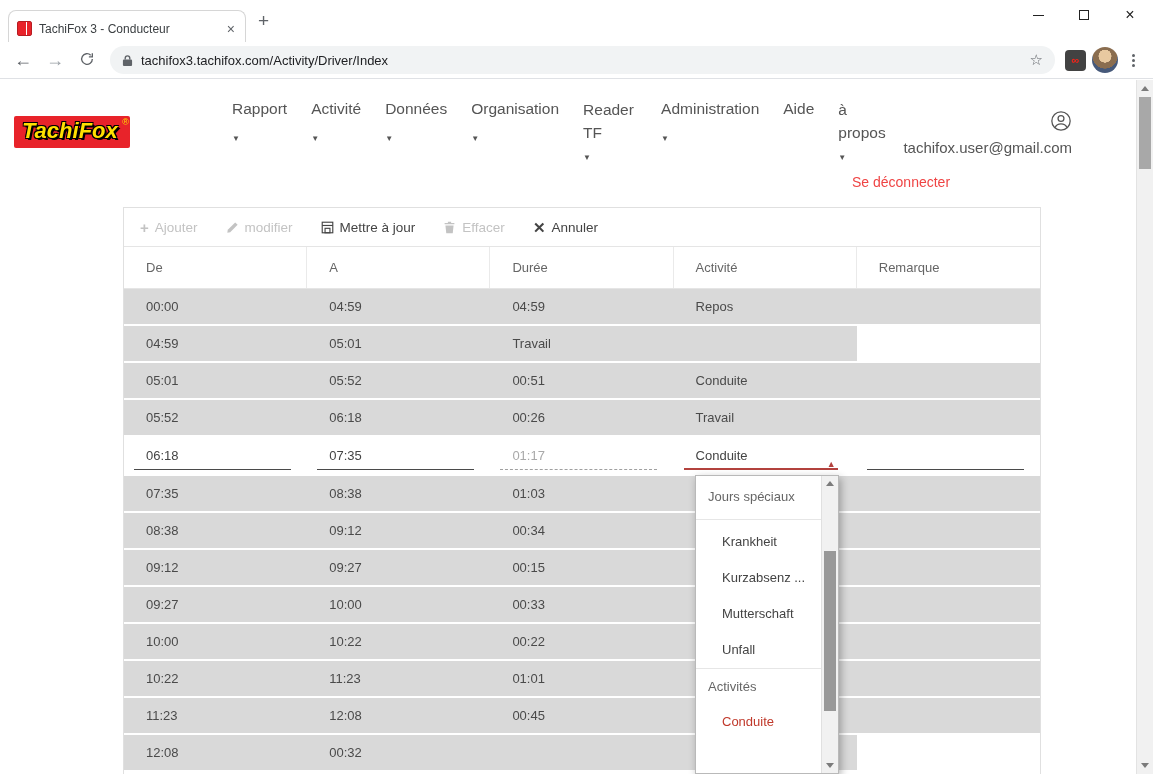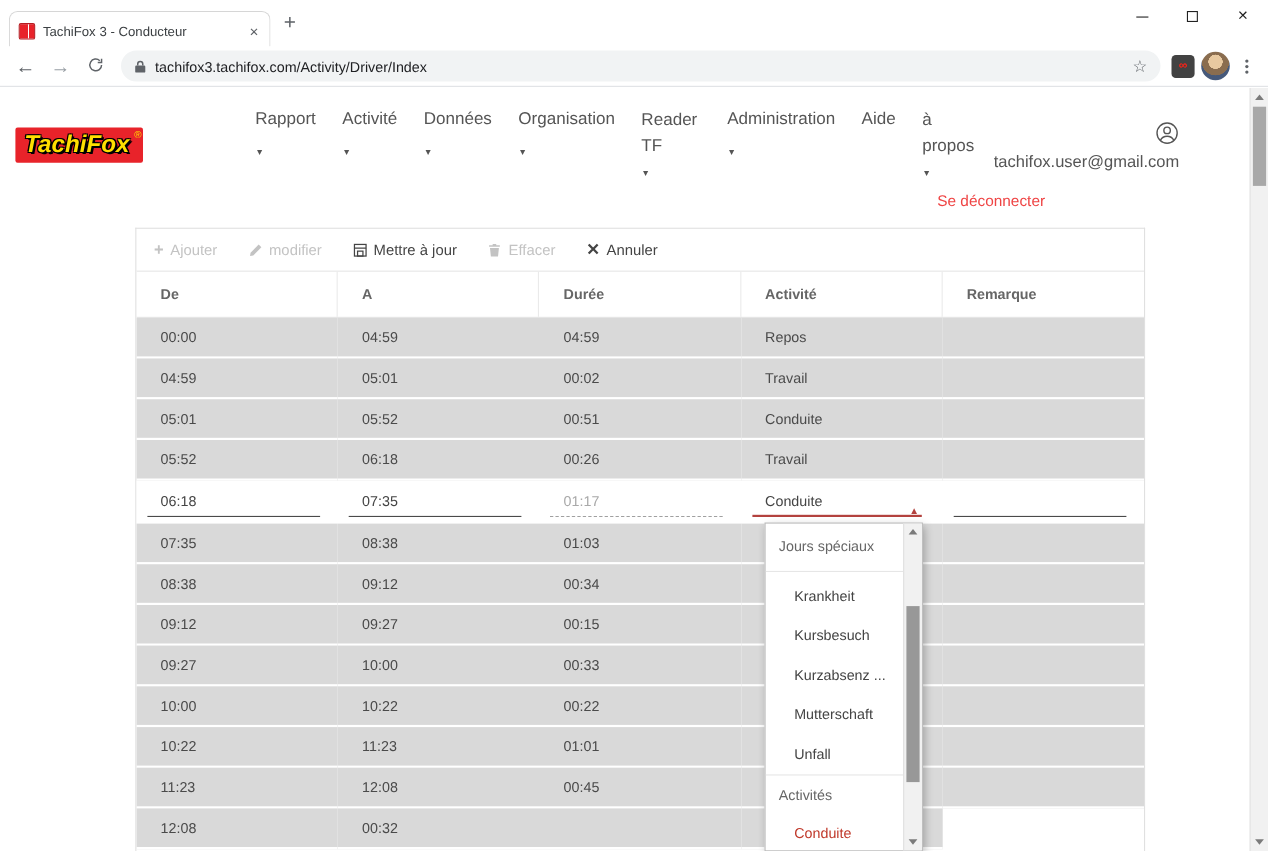--- a/index.html
+++ b/index.html
@@ -63,21 +63,21 @@
   .grid { position:absolute; left:123px; top:127px; width:918px; height:567px;
           border:1px solid #e0e0e0; border-bottom:none; background:#fff; overflow:hidden; }
   .grid-toolbar { height:39px; border-bottom:1px solid #e5e5e5; display:flex; align-items:center;
                   padding-left:16px; gap:28px; }
   .tb-btn { display:flex; align-items:center; gap:6px; font-size:13.5px; }
   .tb-btn.disabled { color:#c3c3c3; }
   .tb-btn.enabled { color:#444; }
   .tb-plus { font-size:15px; font-weight:bold; color:#c3c3c3; line-height:1; }
   .tb-x { font-size:15px; font-weight:bold; color:#444; line-height:1; }
 
-  .grid-header { height:42px; display:flex; border-bottom:1px solid #e5e5e5;font-weight:bold; }
+  .grid-header { height:42px; display:flex; border-bottom:1px solid #e5e5e5; }
   .hcell { width:20%; display:flex; align-items:center; padding-left:22px; font-size:13px; color:#666; }
   .hcell:not(:last-child) { border-right:1px solid #eaeaea; }
 
   .grid-row { height:37px; display:flex; }
   .grid-row .cell { width:20%; background:#d9d9d9; border-bottom:2px solid #fff; line-height:35px;
                     padding-left:22px; font-size:13px; color:#4a4a4a; white-space:nowrap; overflow:hidden; }
 
   .edit-row { height:39px; display:flex; background:#fff; }
   .ecell { width:20%; display:flex; align-items:center; }
   .inline-input { margin-left:10px; width:157px; height:27px; line-height:26px; padding-left:12px;
@@ -259,21 +259,20 @@
           <div class="grid-row">
             <div class="cell">00:00</div>
             <div class="cell">04:59</div>
             <div class="cell">04:59</div>
             <div class="cell">Repos</div>
             <div class="cell"></div>
           </div>
           <div class="grid-row">
             <div class="cell">04:59</div>
             <div class="cell">05:01</div>
-            <div class="cell">00:02</div>
             <div class="cell">Travail</div>
             <div class="cell"></div>
           </div>
           <div class="grid-row">
             <div class="cell">05:01</div>
             <div class="cell">05:52</div>
             <div class="cell">00:51</div>
             <div class="cell">Conduite</div>
             <div class="cell"></div>
           </div>
@@ -364,21 +363,20 @@
             <div class="cell"></div>
           </div>
         </div>
     </div>
 
     <div class="dropdown">
       <div class="dd-list">
           <div class="dd-group">Jours spéciaux</div>
           <div class="dd-pad"></div>
           <div class="dd-item">Krankheit</div>
-          <div class="dd-item">Kursbesuch</div>
           <div class="dd-item">Kurzabsenz ...</div>
           <div class="dd-item">Mutterschaft</div>
           <div class="dd-item">Unfall</div>
           <div class="dd-group later">Activités</div>
           <div class="dd-item selected">Conduite</div>
         </div>
       <div class="dd-scroll">
         <div class="arr-up"></div>
         <div class="dd-thumb"></div>
         <div class="arr-down"></div>

